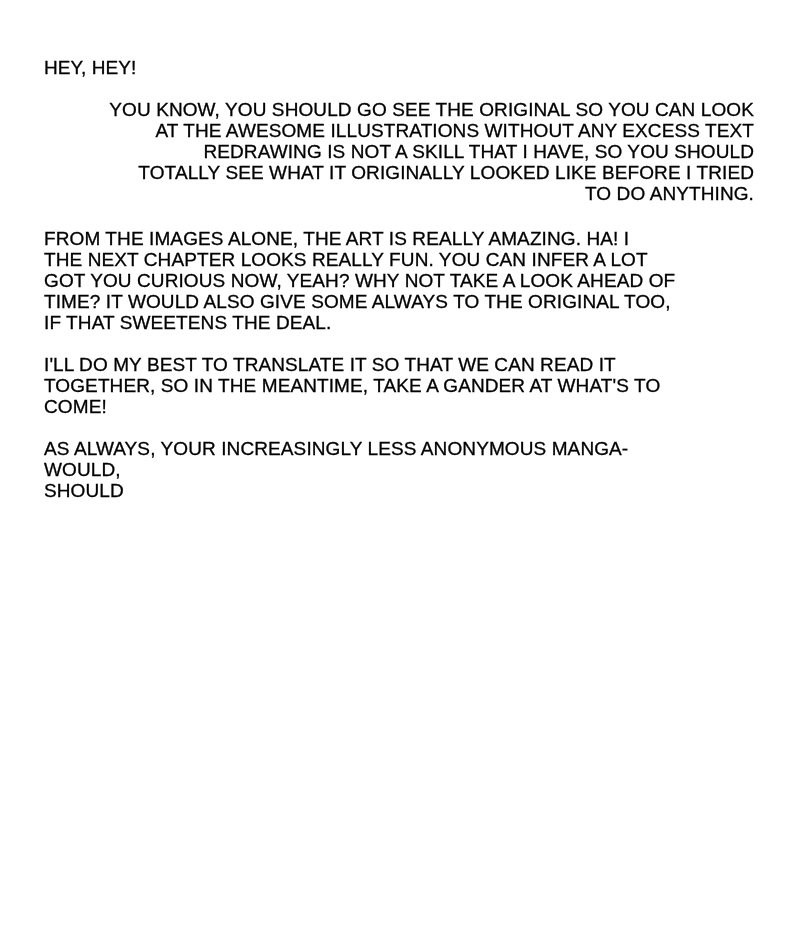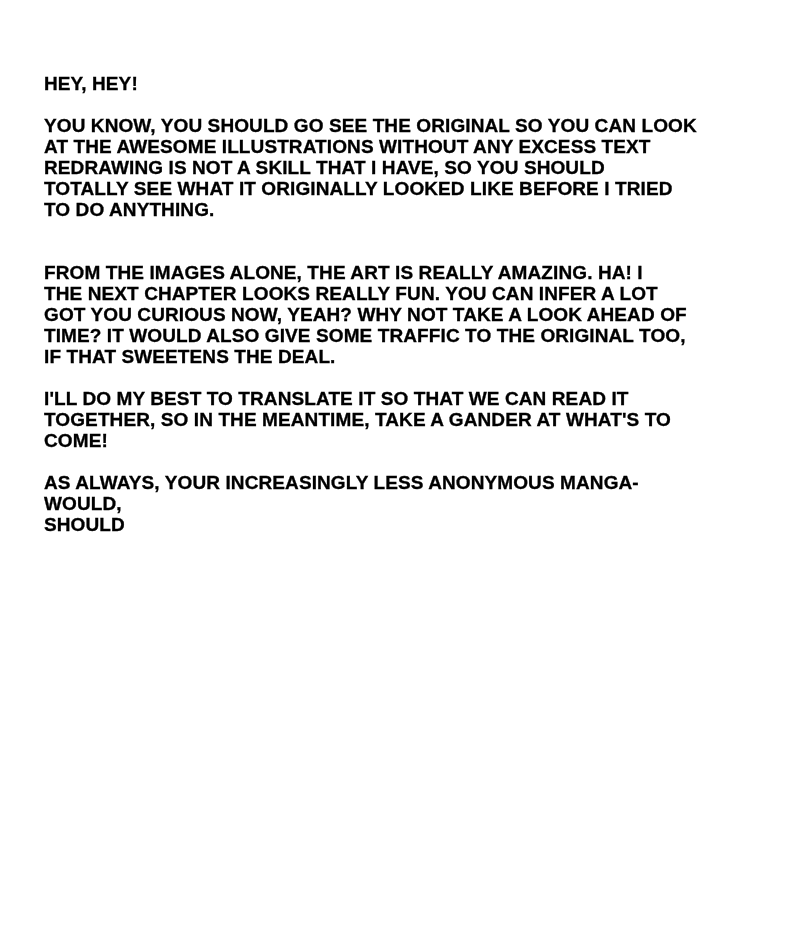--- a/index.html
+++ b/index.html
@@ -7,41 +7,42 @@
     padding: 0;
     background: #ffffff;
   }
   .page {
     position: relative;
     width: 794px;
     height: 928px;
     background: #ffffff;
     overflow: hidden;
     box-sizing: border-box;
-    padding: 73px 40px 0 44px;
+    padding: 57px 40px 0 44px;
     font-family: "Liberation Sans", "DejaVu Sans", sans-serif;
     font-size: 19px;
     line-height: 21px;
-    font-weight: 700;
+    font-weight: 400;
     color: #000000;
     letter-spacing: 0.1px;
     -webkit-text-stroke: 0.3px #000000;
   }
   .line {
     white-space: nowrap;
     height: 21px;
   }
   .greeting {
     margin-bottom: 21px;
   }
   .para {
     margin-bottom: 21px;
   }
   .para.big-gap {
-    margin-bottom: 42px;
+    margin-bottom: 24px;
+    text-align: right;
   }
 </style>
 </head>
 <body>
 
 <div class="page">
 
   <div class="greeting">
     <div class="line">HEY, HEY!</div>
   </div>
@@ -51,21 +52,21 @@
     <div class="line">AT THE AWESOME ILLUSTRATIONS WITHOUT ANY EXCESS TEXT</div>
     <div class="line">REDRAWING IS NOT A SKILL THAT I HAVE, SO YOU SHOULD</div>
     <div class="line">TOTALLY SEE WHAT IT ORIGINALLY LOOKED LIKE BEFORE I TRIED</div>
     <div class="line">TO DO ANYTHING.</div>
   </div>
 
   <div class="para">
     <div class="line">FROM THE IMAGES ALONE, THE ART IS REALLY AMAZING. HA! I</div>
     <div class="line">THE NEXT CHAPTER LOOKS REALLY FUN. YOU CAN INFER A LOT</div>
     <div class="line">GOT YOU CURIOUS NOW, YEAH? WHY NOT TAKE A LOOK AHEAD OF</div>
-    <div class="line">TIME? IT WOULD ALSO GIVE SOME TRAFFIC TO THE ORIGINAL TOO,</div>
+    <div class="line">TIME? IT WOULD ALSO GIVE SOME ALWAYS TO THE ORIGINAL TOO,</div>
     <div class="line">IF THAT SWEETENS THE DEAL.</div>
   </div>
 
   <div class="para">
     <div class="line">I'LL DO MY BEST TO TRANSLATE IT SO THAT WE CAN READ IT</div>
     <div class="line">TOGETHER, SO IN THE MEANTIME, TAKE A GANDER AT WHAT'S TO</div>
     <div class="line">COME!</div>
   </div>
 
   <div class="para">

